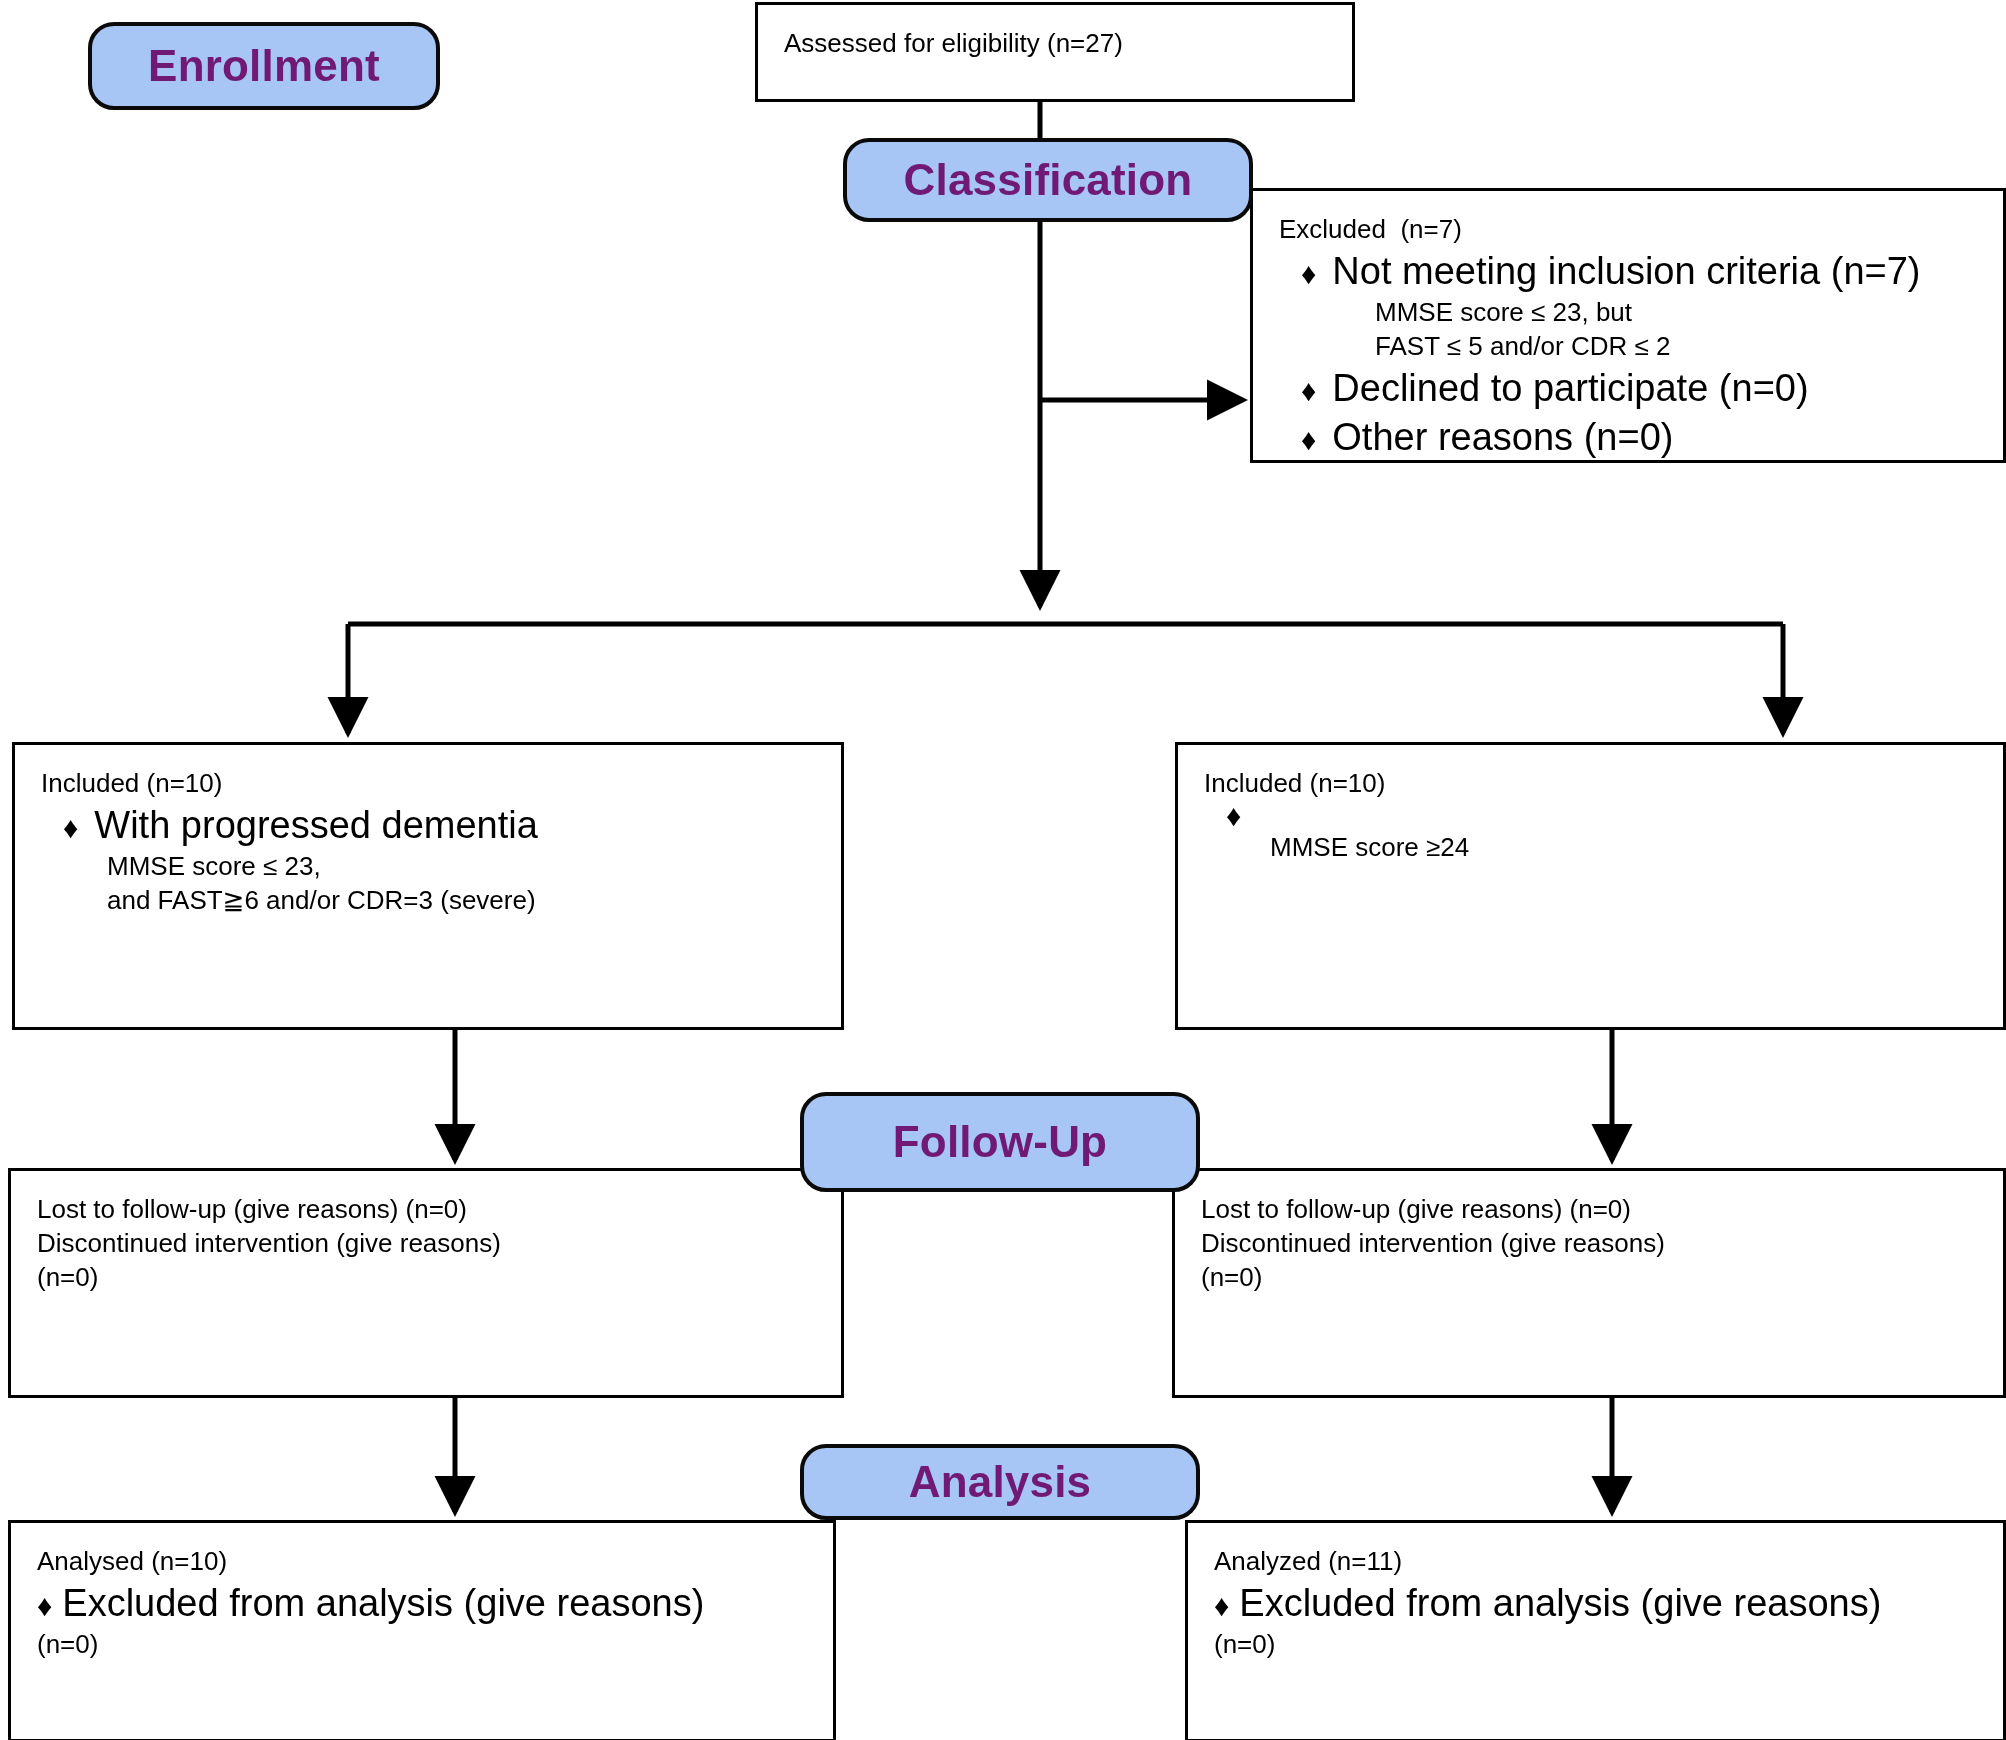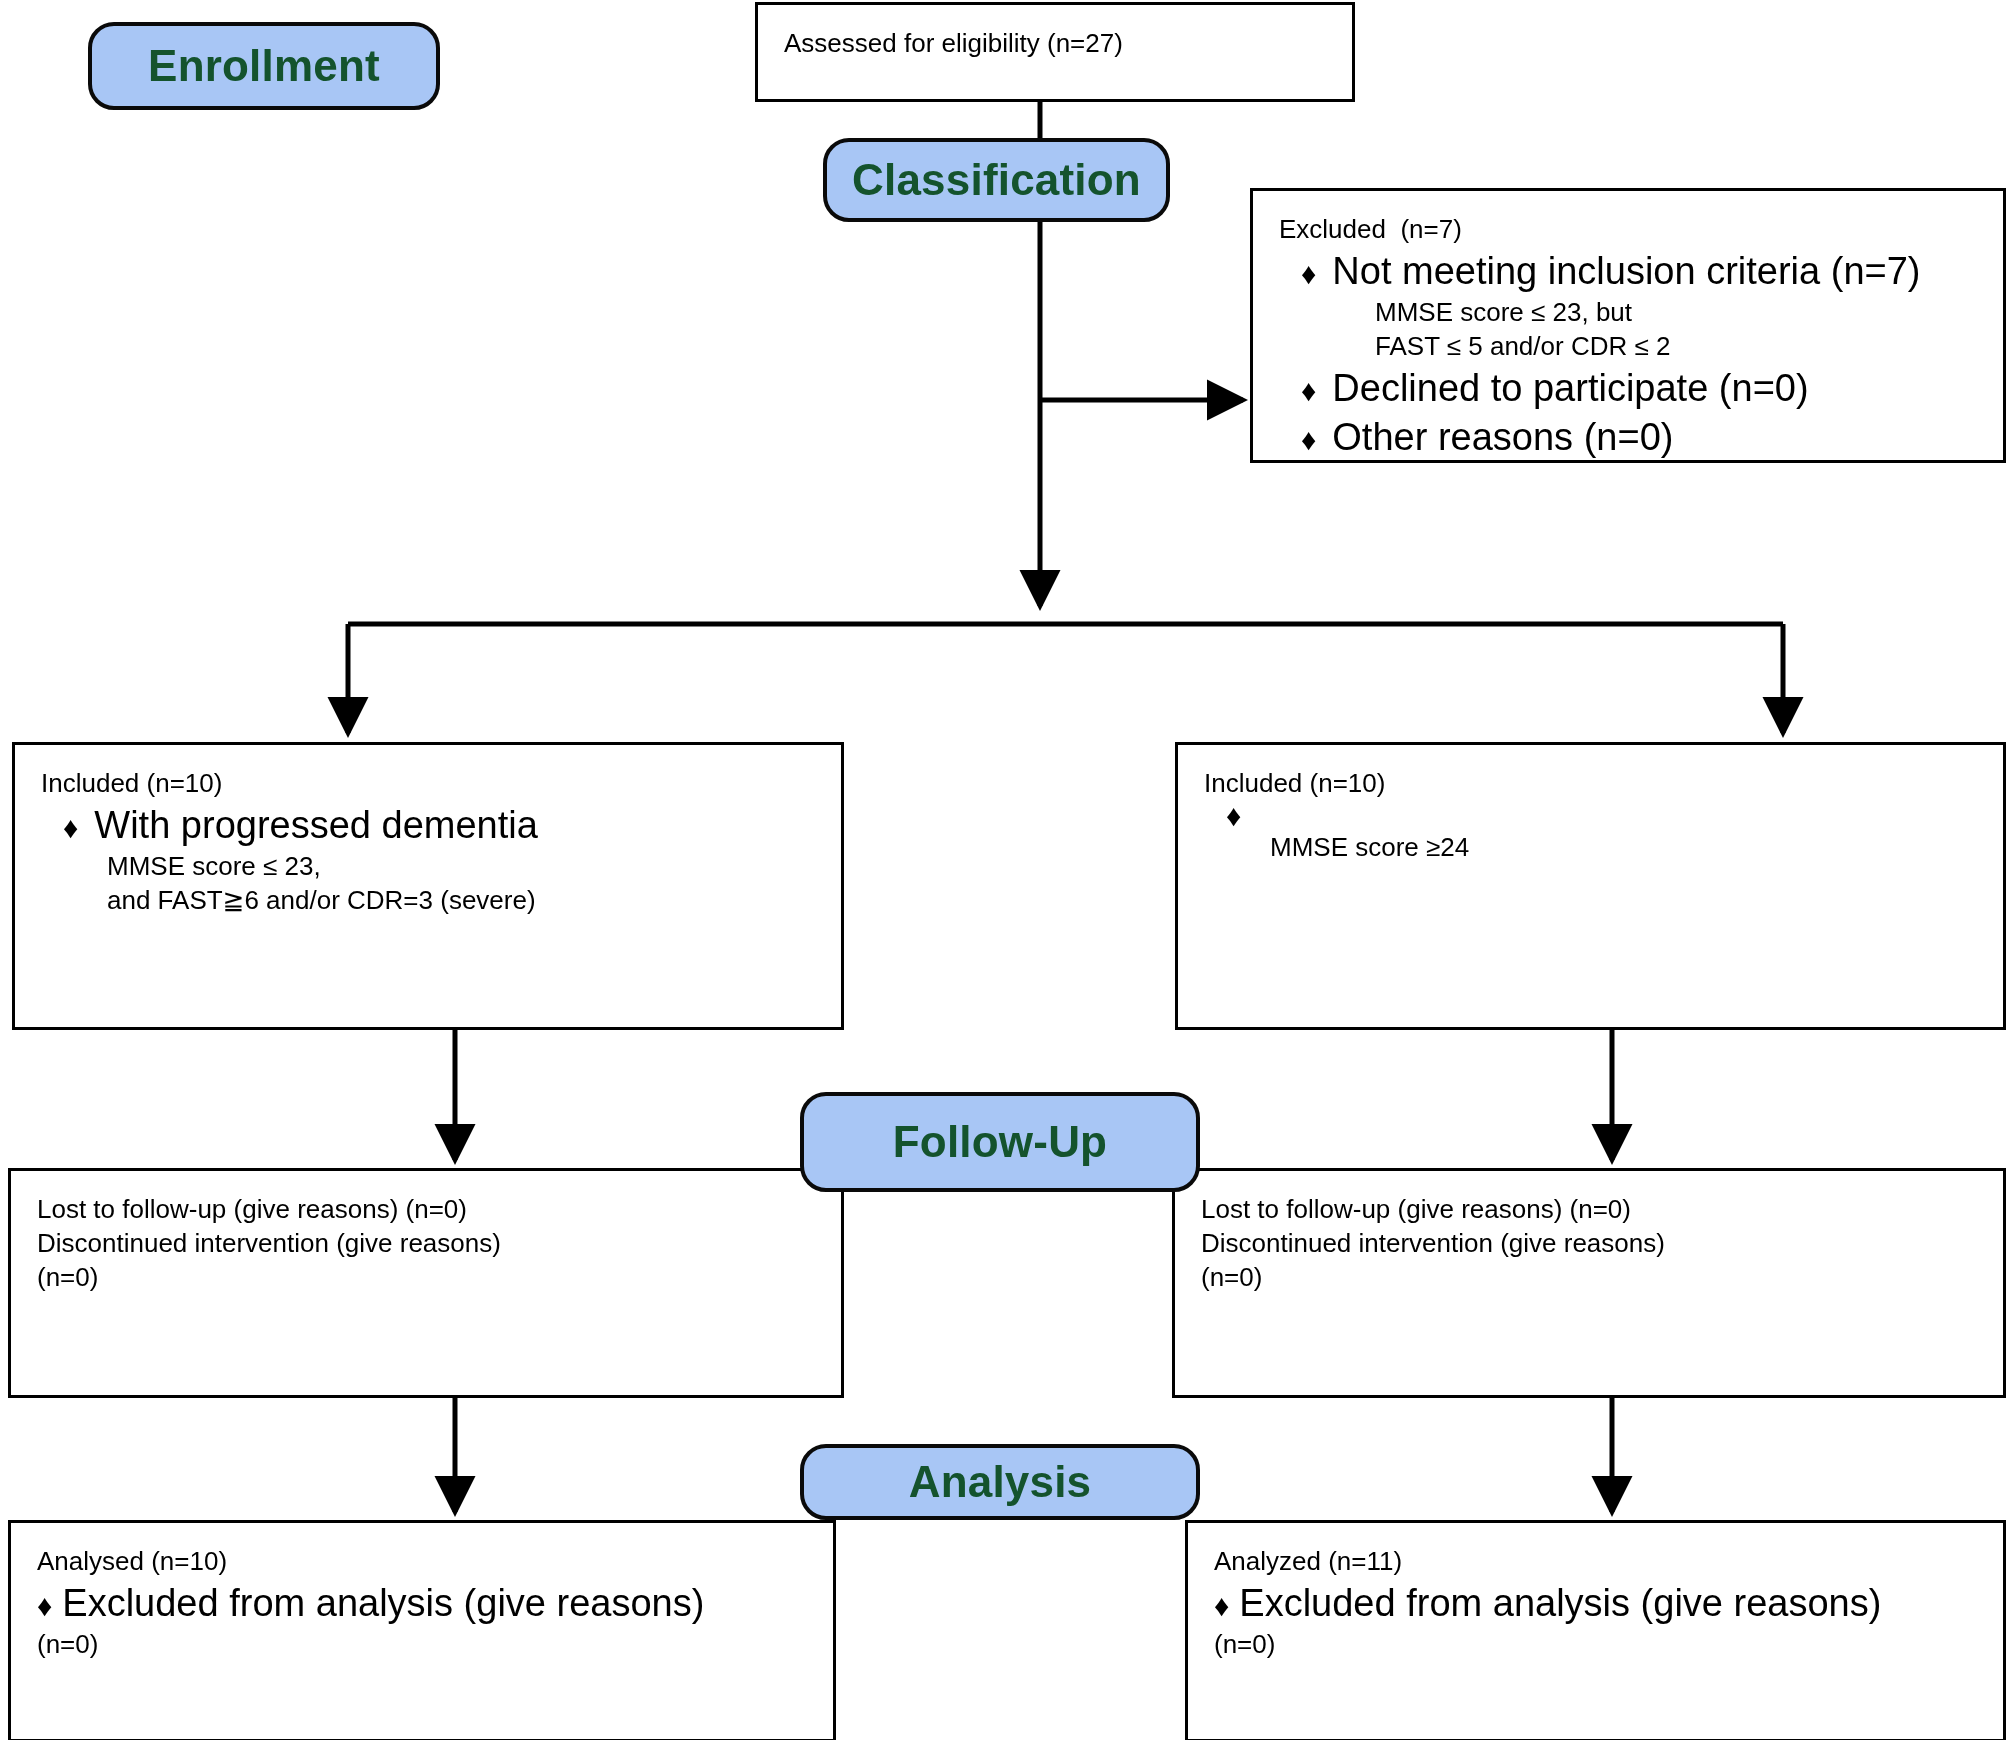--- a/index.html
+++ b/index.html
@@ -61,26 +61,26 @@
     position: absolute;
     box-sizing: border-box;
     background: #a8c6f5;
     border: 4px solid #0a0a0a;
     border-radius: 26px;
     display: flex;
     align-items: center;
     justify-content: center;
     font-weight: bold;
     font-size: 44px;
-    color: #14532d;
+    color: #701a75;
     letter-spacing: 0.2px;
     z-index: 5;
   }
   .badge-enrollment  { left: 88px;  top: 22px;   width: 352px; height: 88px; }
-  .badge-classification { left: 823px; top: 138px; width: 347px; height: 84px; }
+  .badge-classification { left: 843px; top: 138px; width: 410px; height: 84px; }
   .badge-followup    { left: 800px; top: 1092px; width: 400px; height: 100px; }
   .badge-analysis    { left: 800px; top: 1444px; width: 400px; height: 76px; }
 
   .box-assessed  { left: 755px; top: 2px;    width: 600px; height: 100px; }
   .box-excluded  { left: 1250px; top: 188px;  width: 756px; height: 275px; }
   .box-included-left  { left: 12px;   top: 742px;  width: 832px; height: 288px; }
   .box-included-right { left: 1175px; top: 742px;  width: 831px; height: 288px; }
   .box-followup-left  { left: 8px;    top: 1168px; width: 836px; height: 230px; }
   .box-followup-right { left: 1172px; top: 1168px; width: 834px; height: 230px; }
   .box-analysis-left  { left: 8px;    top: 1520px; width: 828px; height: 222px; }

